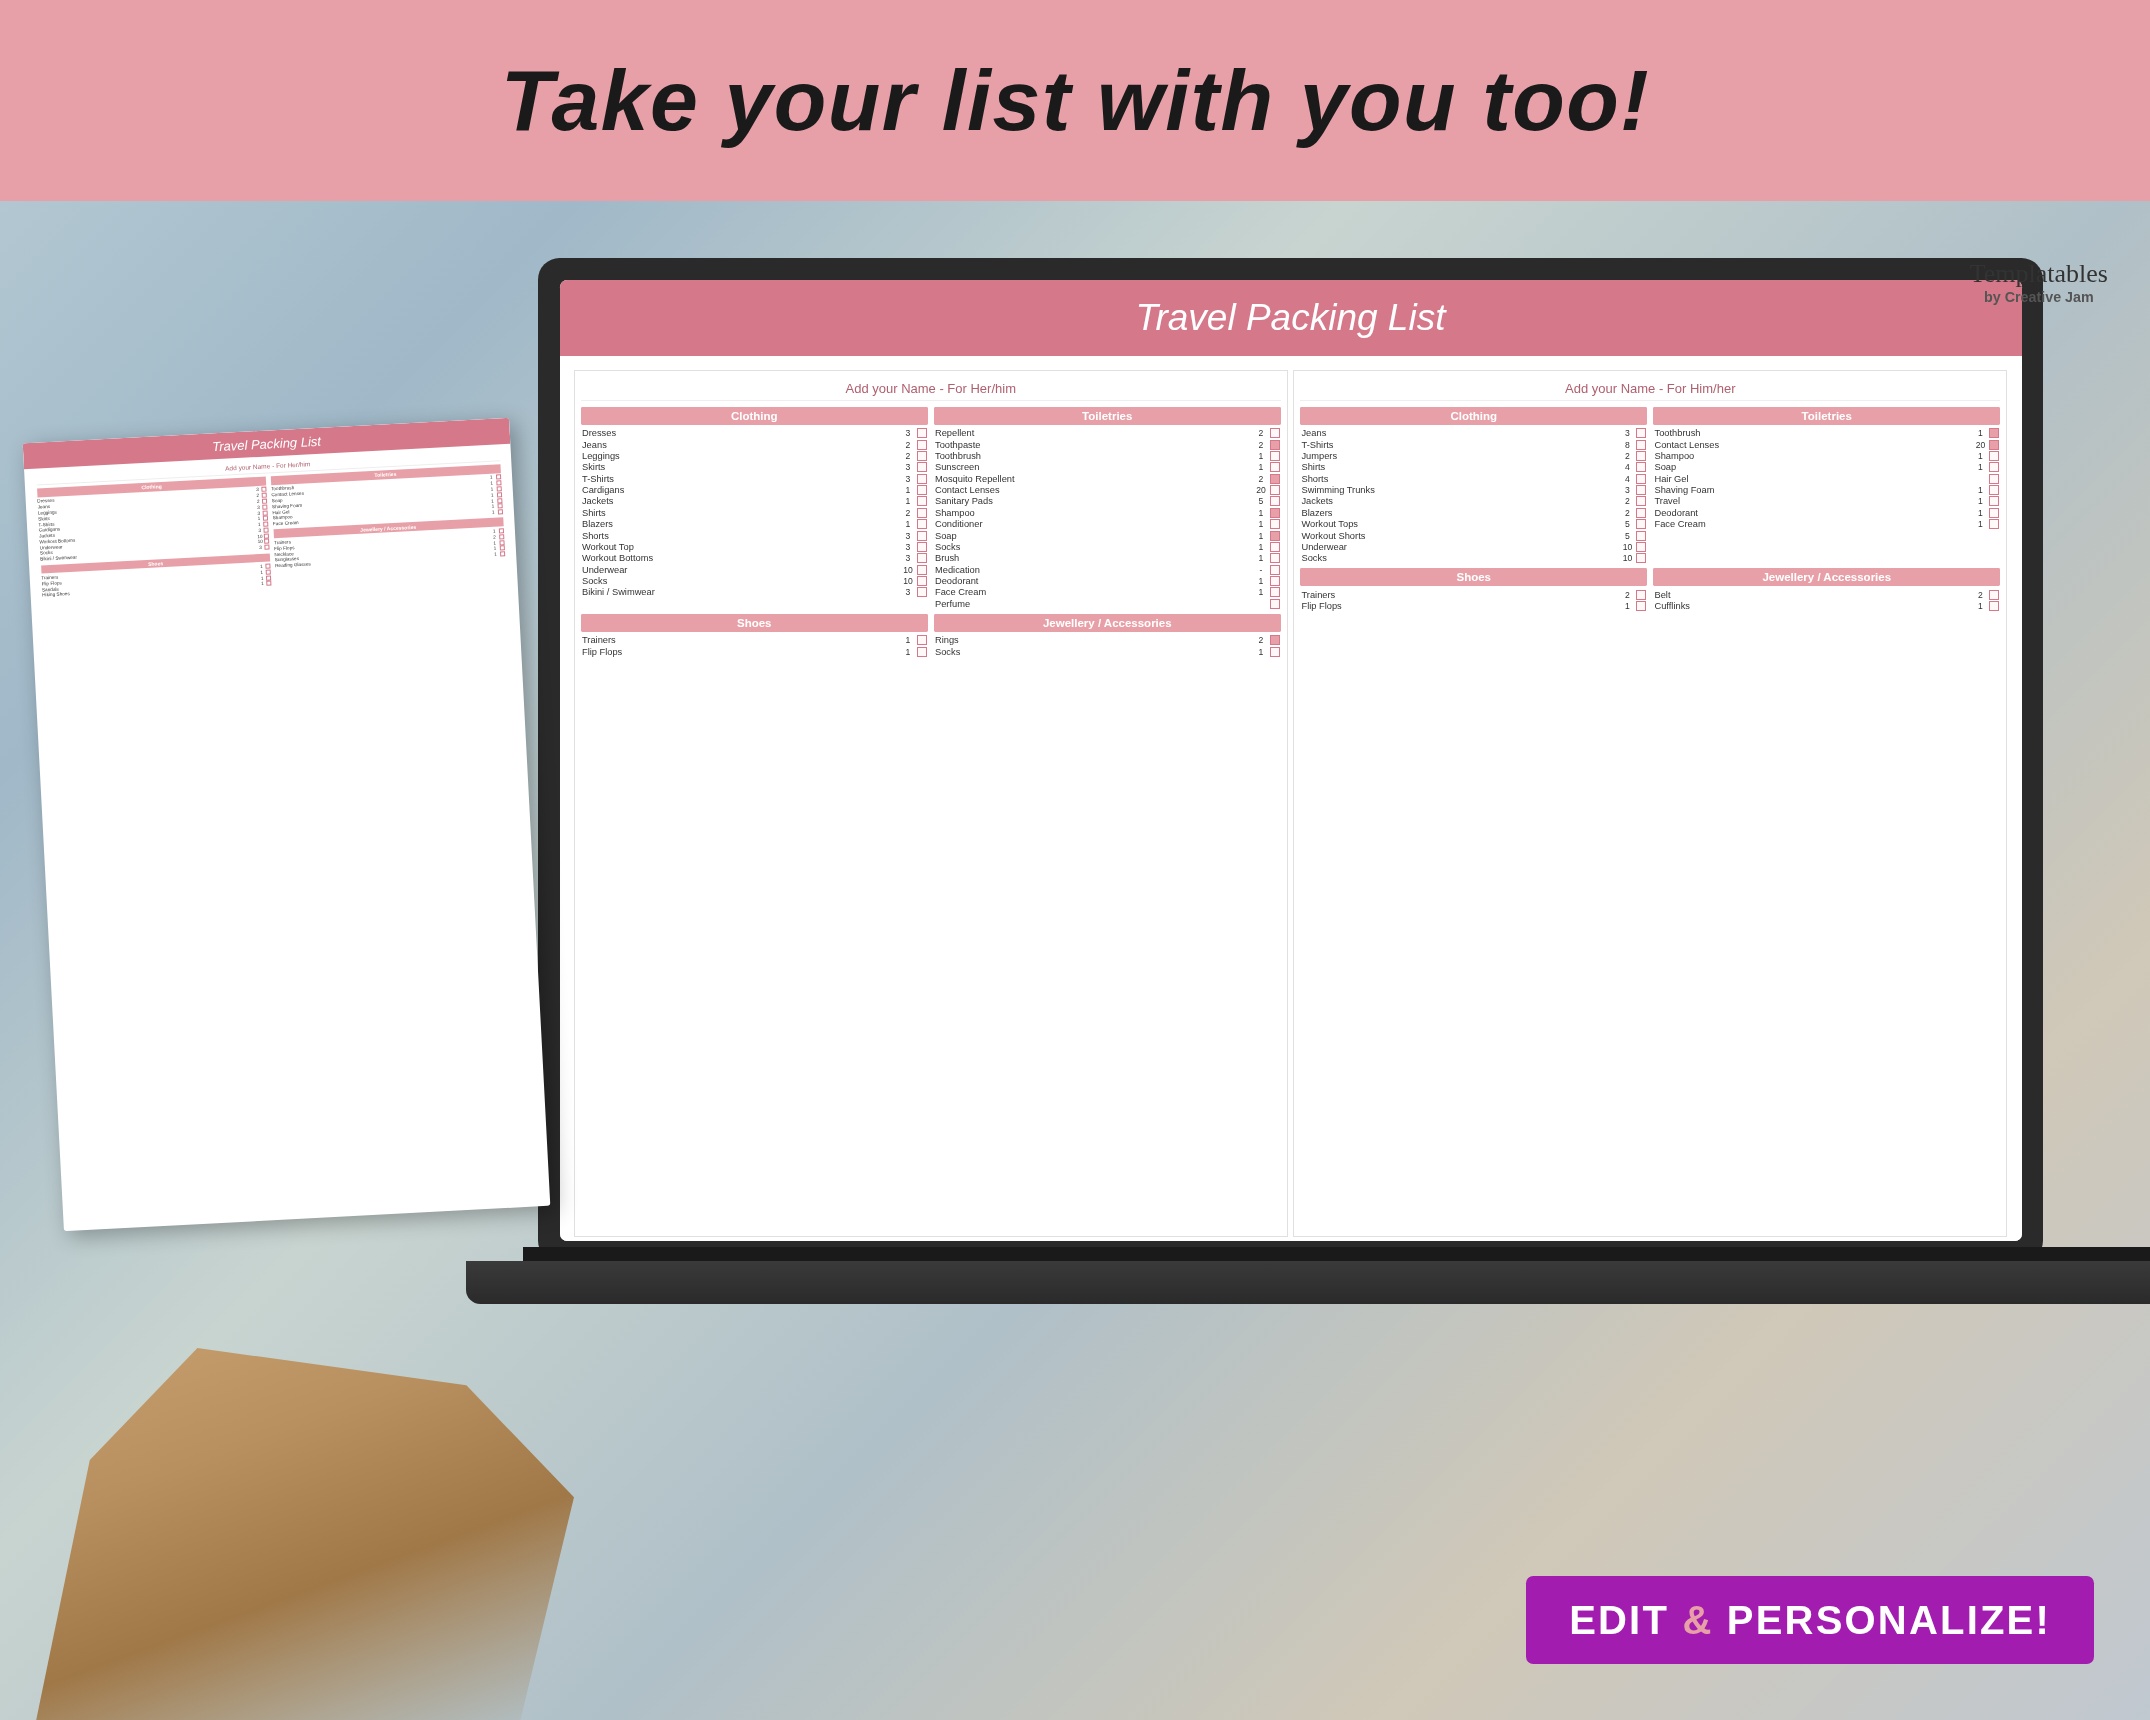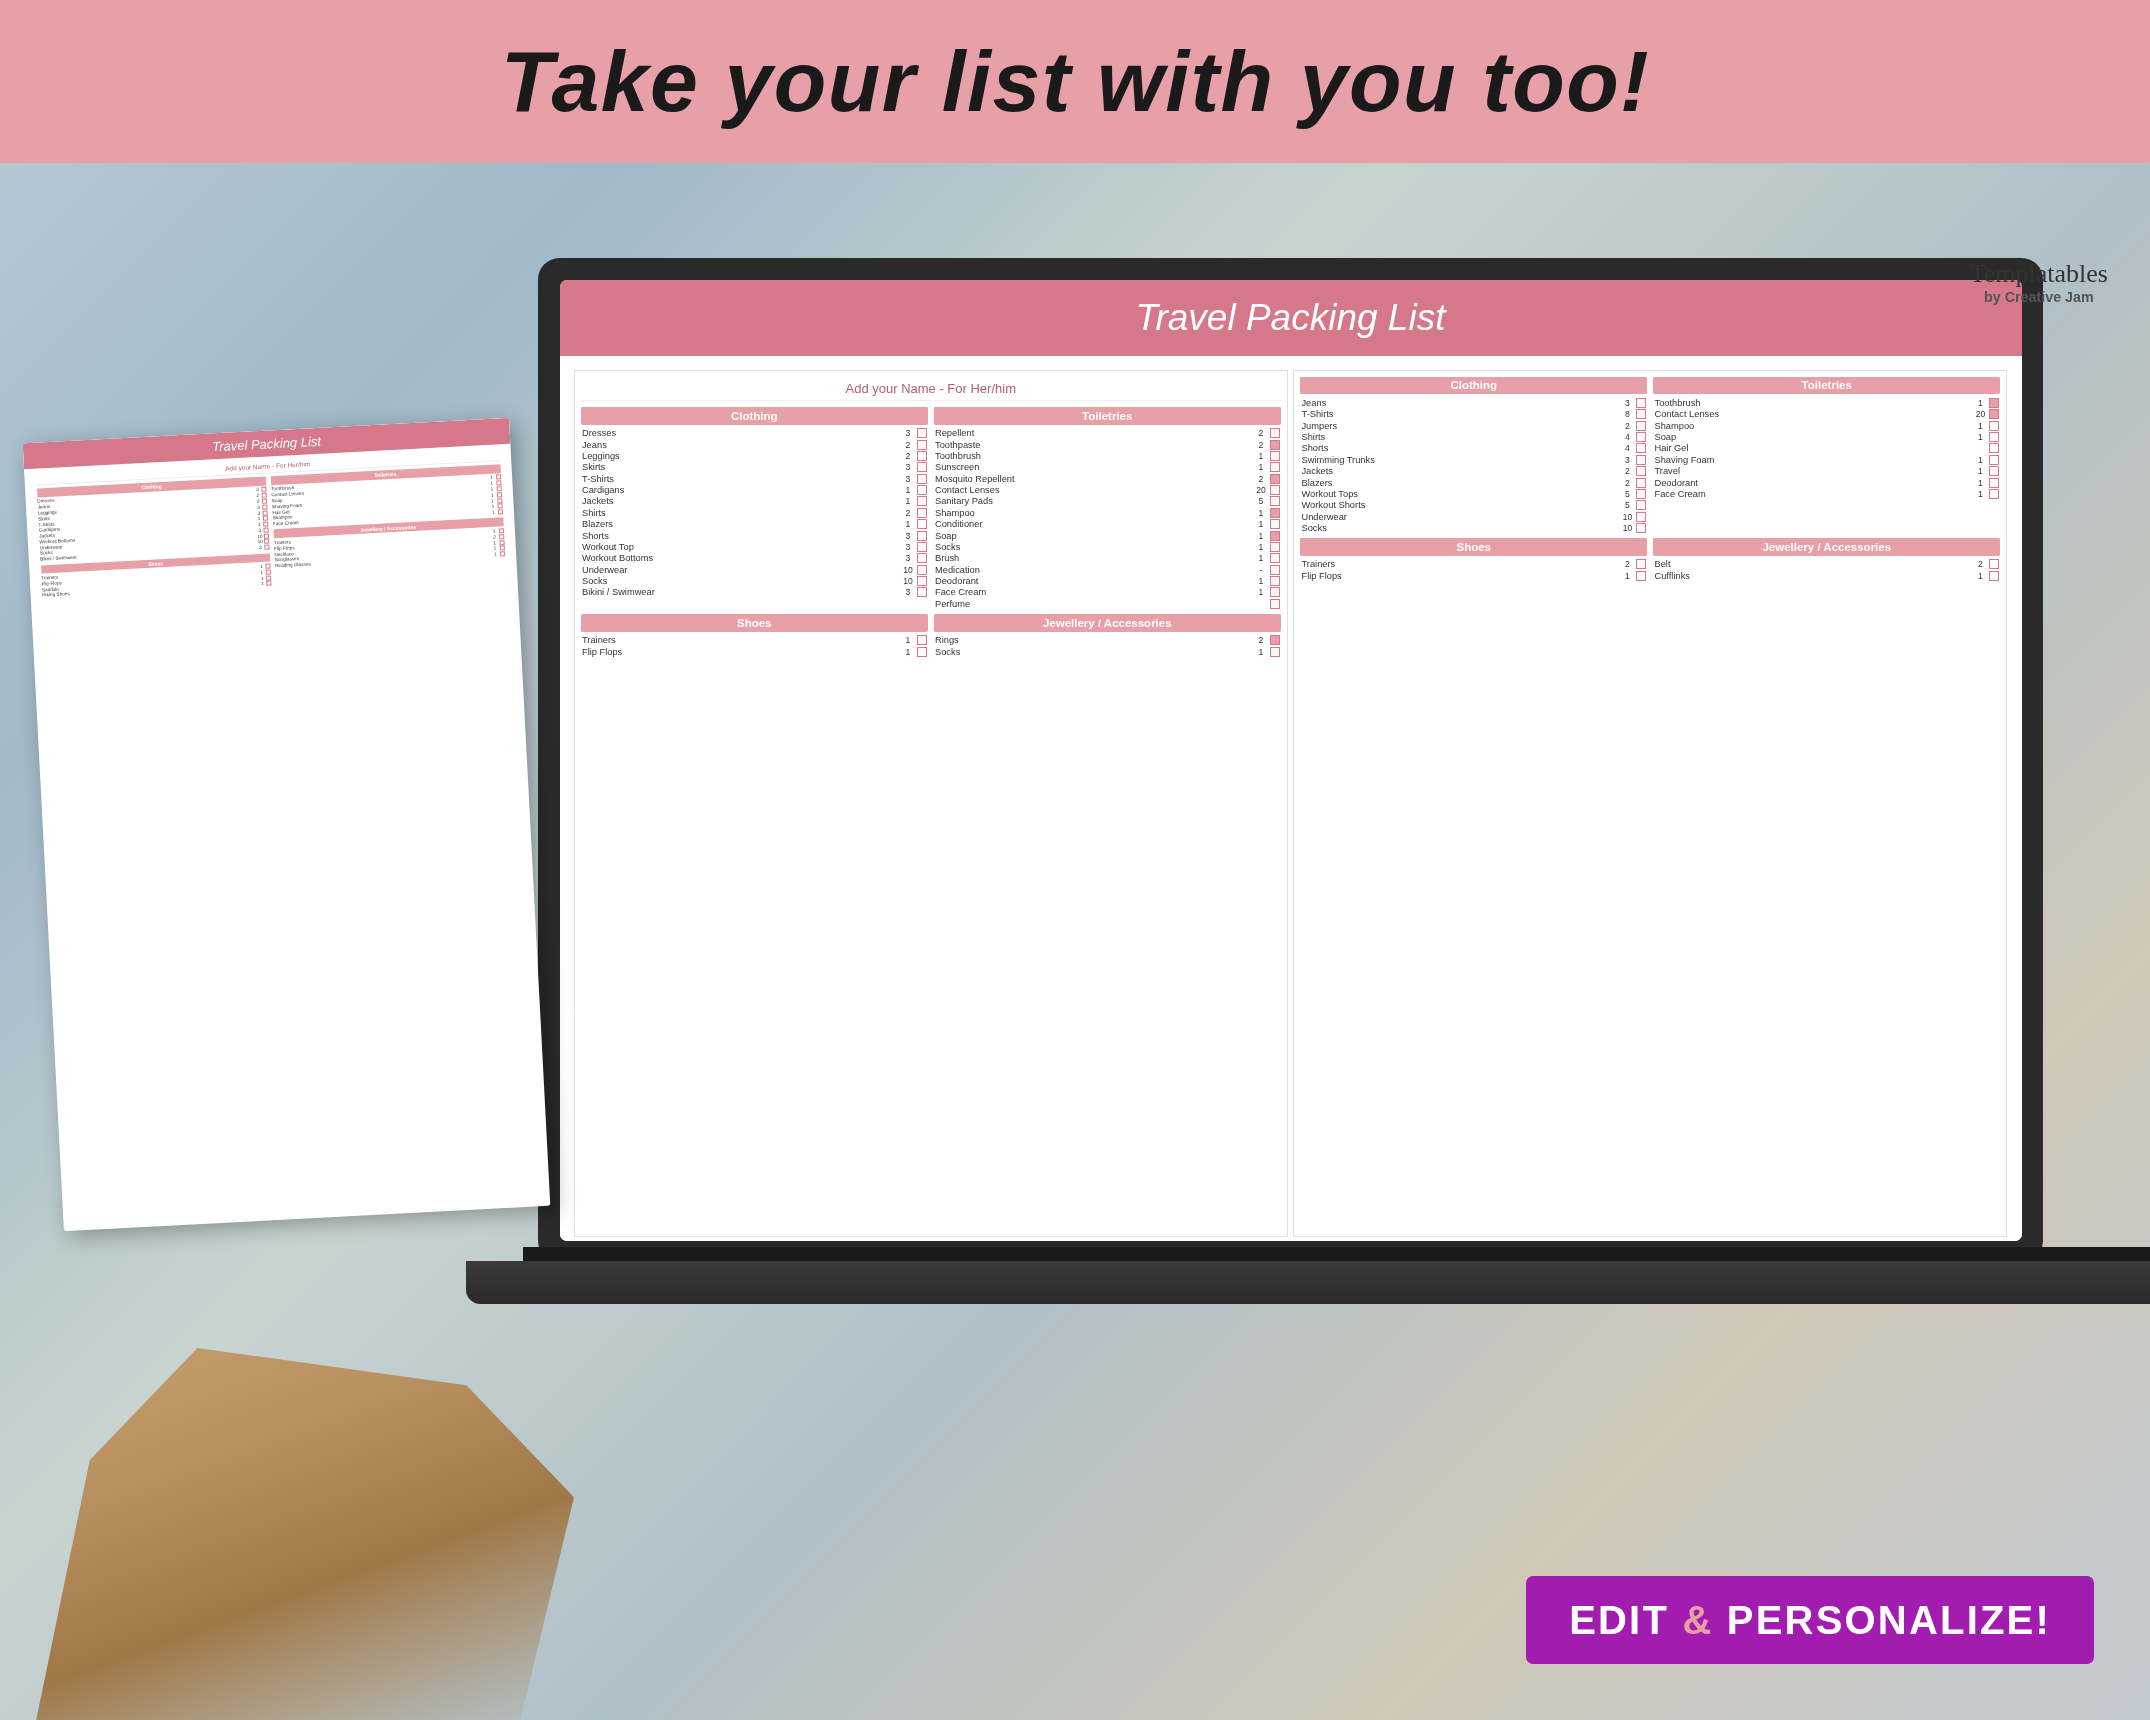--- a/index.html
+++ b/index.html
@@ -18,21 +18,21 @@
       inset: 0;
       background: linear-gradient(135deg, #b8ccd4 0%, #a0b8c8 20%, #c8d4d0 40%, #b0c0c8 60%, #d0c8b8 80%, #c0c8d0 100%);
     }
 
     
     .top-banner {
       position: absolute;
       top: 0;
       left: 0;
       right: 0;
-      height: 163px;
+      height: 201px;
       background: #e8a0a8;
       display: flex;
       align-items: center;
       justify-content: center;
       z-index: 10;
     }
 
     .banner-title {
       font-size: 86px;
       font-weight: 900;
@@ -521,20 +521,21 @@
       <span class="list-item-name">Socks</span>
       <span class="list-item-qty">1</span>
       <span class="list-item-check "></span>
     </div>
                 </div>
             </div>
           </div>
         </div>
 
         <div class="person-section">
+          <div class="person-name-header">Add your Name - For Him/her</div>
           <div class="section-columns">
 
             <div class="list-section">
               <div class="list-section-title">Clothing</div>
               <div id="his-clothing-list">
                   <div class="list-item-row">
       <span class="list-item-name">Jeans</span>
       <span class="list-item-qty">3</span>
       <span class="list-item-check "></span>
     </div>

